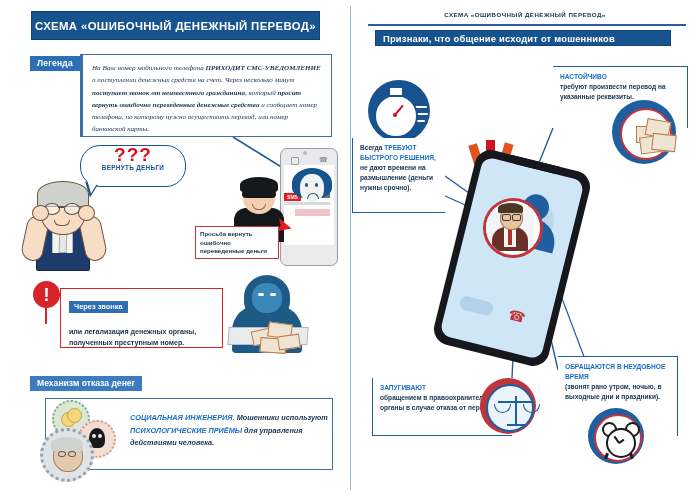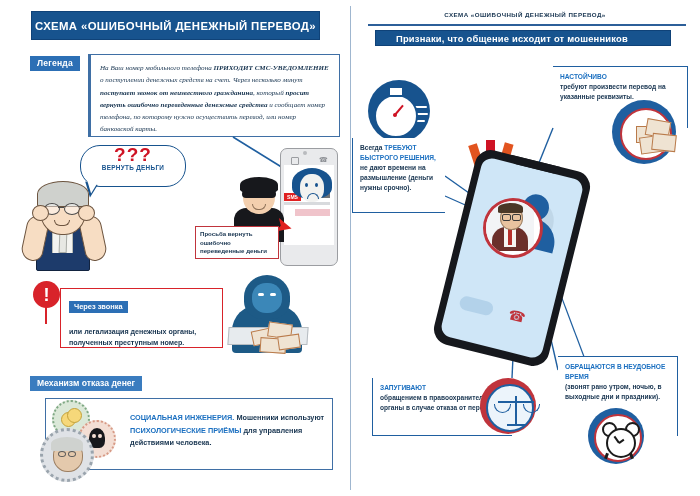--- a/index.html
+++ b/index.html
@@ -26,26 +26,26 @@
     position:absolute;left:31px;top:11px;width:289px;height:29px;
     background:#17538e;border:1px solid #0f4278;
     color:#ffffff;font-size:11.4px;font-weight:bold;letter-spacing:.35px;
     display:flex;align-items:center;justify-content:center;text-align:center;
     box-sizing:border-box;
   }
 
   .legend-badge{
     position:absolute;left:30px;top:56px;
     background:#2c6fb5;color:#fff;font-size:8.6px;font-weight:bold;
-    padding:2px 7px 3px 7px;letter-spacing:.2px;
+    padding:2px 17px 3px 7px;letter-spacing:.2px;
   }
   .legend-box{
     position:absolute;left:80px;top:54px;width:252px;height:83px;
     background:#ffffff;border:1px solid #3f6fa5;border-left:3px solid #3f6fa5;
-    box-sizing:border-box;padding:7px 9px 0 9px;margin-left:8px;
+    box-sizing:border-box;padding:7px 9px 0 9px;
   }
   .legend-box p{
     margin:0;font-size:7.1px;line-height:12.3px;color:#16334f;
     font-style:italic;font-family:"Liberation Serif","DejaVu Serif",serif;
     text-align:left;
   }
   .legend-box b{font-weight:bold;font-style:italic;}
 
   
   .bubble{
@@ -180,21 +180,21 @@
     position:absolute;left:30px;top:376px;
     background:#3a7cbf;color:#fff;font-size:8.6px;font-weight:bold;
     padding:2px 7px 3px 7px;
   }
   .mech-box{
     position:absolute;left:45px;top:398px;width:288px;height:72px;
     border:1.4px solid #3f6fa5;background:#fff;box-sizing:border-box;
   }
   .mech-text{
     position:absolute;left:130px;top:412px;width:200px;
-    font-size:7.3px;line-height:12.6px;color:#16334f;font-weight:bold;
+    font-size:7.3px;line-height:12.6px;color:#16334f;font-weight:bold;font-style:italic;
   }
   .mech-text .hl{color:#1a6fc0;}
   .gear{position:absolute;border-radius:50%;}
   .g1{left:52px;top:400px;width:34px;height:34px;background:#dbe8d8;border:2.5px dotted #7fa884;}
   .g1 .coin{position:absolute;left:7px;top:6px;width:20px;height:20px;}
   .g1 .c1{position:absolute;left:0;top:4px;width:13px;height:13px;border-radius:50%;background:#f6d87a;border:1px solid #c4a23a;}
   .g1 .c2{position:absolute;left:6px;top:0px;width:13px;height:13px;border-radius:50%;background:#f6d87a;border:1px solid #c4a23a;}
   .g2{left:78px;top:420px;width:34px;height:34px;background:#f3ded4;border:2.5px dotted #d79a86;}
   .g2 .skull{position:absolute;left:9px;top:6px;width:16px;height:20px;background:#17181c;border-radius:50% 50% 35% 35%;}
   .g2 .se-l{position:absolute;left:12px;top:12px;width:3.5px;height:4px;background:#f3ded4;border-radius:50%;}
@@ -211,21 +211,21 @@
   .right-kicker{
     position:absolute;left:0;top:11px;width:350px;text-align:center;
     font-size:6.2px;font-weight:bold;color:#16334f;letter-spacing:.45px;
   }
   .right-rule{position:absolute;left:18px;top:24px;width:318px;height:1.6px;background:#2c5f99;}
 
   .right-title{
     position:absolute;left:25px;top:30px;width:296px;height:16px;
     background:#17538e;border:1px solid #0f4278;color:#fff;
     font-size:9.4px;font-weight:bold;display:flex;align-items:center;
-    padding-left:20px;box-sizing:border-box;letter-spacing:.2px;
+    padding-left:7px;box-sizing:border-box;letter-spacing:.2px;
   }
 
   
   .co{position:absolute;background:#fff;border:1.4px solid #1f5fa0;box-sizing:border-box;padding:5px 7px;}
   .co p{margin:0;font-size:6.6px;line-height:10px;color:#16334f;font-weight:bold;}
   .co .hl{color:#1a6fc0;font-weight:bold;}
   .co .hd{color:#1a6fc0;font-weight:bold;display:block;}
 
   #co-fast{left:2px;top:138px;width:93px;height:75px;border-right:none;border-top:none;}
   #co-insist{left:203px;top:66px;width:135px;height:62px;border-left:none;border-bottom:none;}

